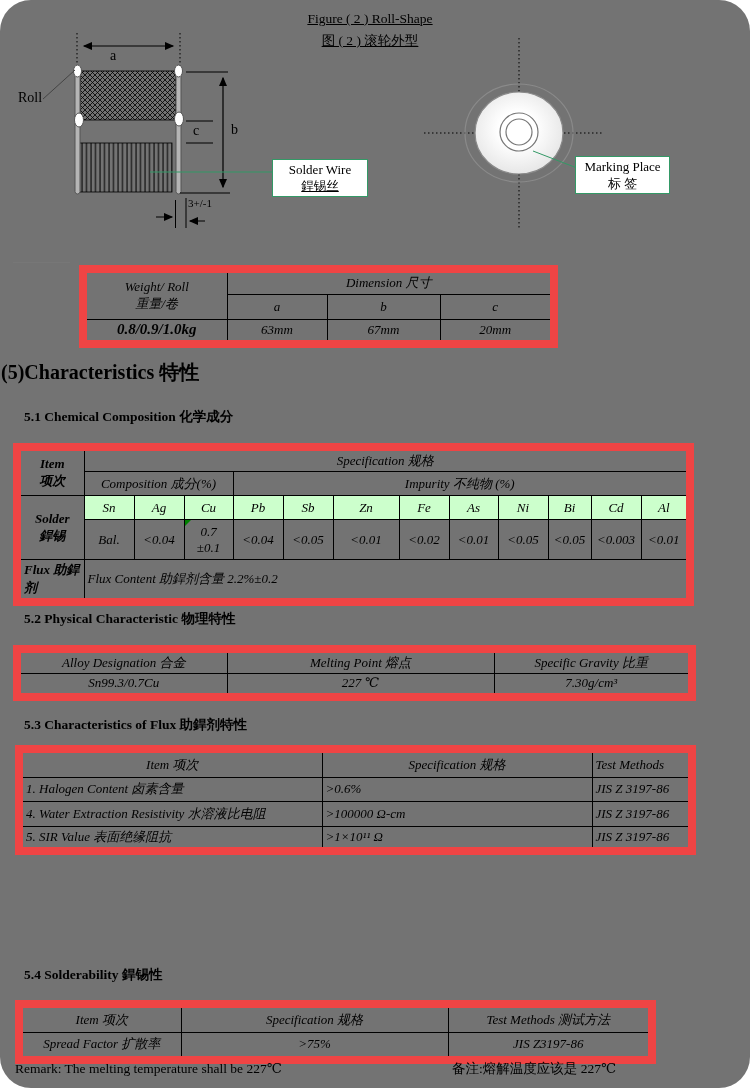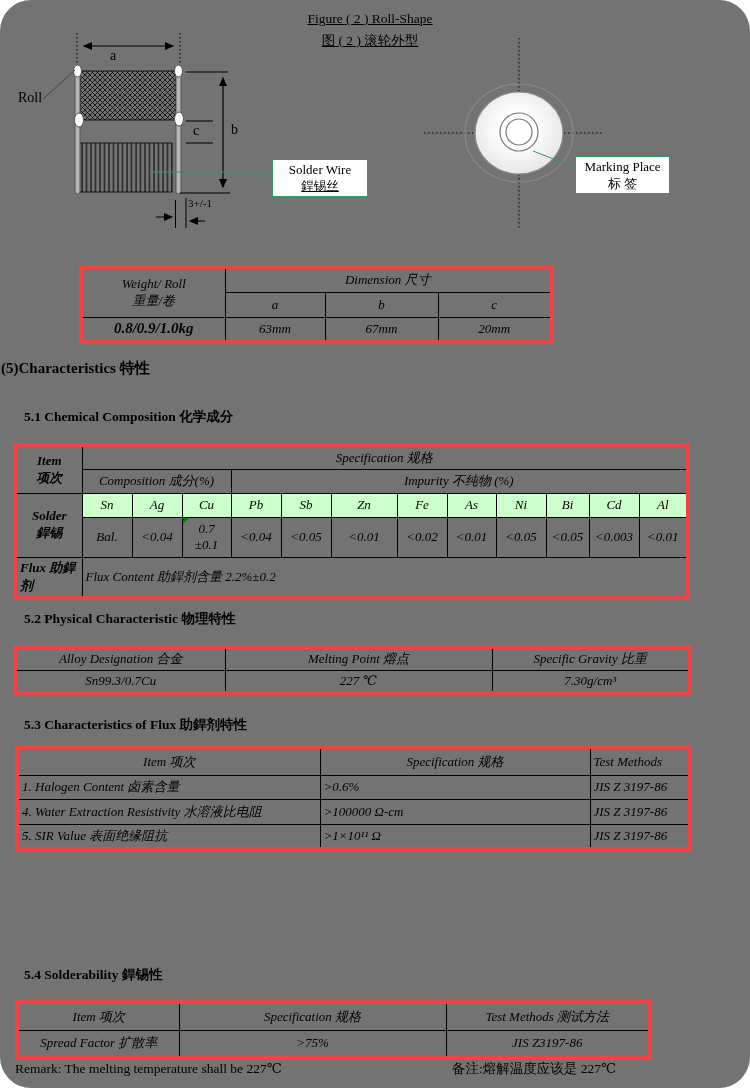--- a/index.html
+++ b/index.html
@@ -11,34 +11,34 @@
                font-size: 13.5px; line-height: 22px; }
   .fig-title div { text-decoration: underline; }
   .abs-label { position: absolute; font-size: 14px; }
   .callout { position: absolute; border: 1px solid #339966; background: #fff; text-align: center;
              font-size: 13px; line-height: 17px; padding-top: 1px; }
   .callout .zh-u { text-decoration: underline; font-size: 12.5px; }
 
   
   table { border-collapse: collapse; table-layout: fixed; font-size: 13px; font-style: italic; }
   td { border: 1px solid #000; text-align: center; padding: 1px 3px; overflow: hidden; }
-  .outer { border: 4px solid #ef4444; padding-left: 22px; }
+  .outer { border: 8px solid #ef4444; padding-left: 22px; }
   .bi { font-weight: bold; }
   .pre { white-space: pre-line; }
   .left { text-align: left; }
 
   .stray-hline { position: absolute; left: 13px; top: 262px; width: 57px; height: 1px; background: #777; }
 
   
   .weight-table { position: absolute; left: 79px; top: 265px; width: 471px; }
   .weight-table td { height: 25px; }
   .weight-table .wval { font-size: 15px; font-weight: bold; }
 
   
-  .h-main { position: absolute; left: 1px; top: 359px; font-size: 15px; font-weight: bold; font-family: "Liberation Serif", serif; }
+  .h-main { position: absolute; left: 1px; top: 359px; font-size: 20px; font-weight: bold; font-family: "Liberation Serif", serif; }
   .h-sub { position: absolute; font-size: 13.5px; font-weight: bold; }
 
   
   .chem-table { position: absolute; left: 13px; top: 443px; width: 675px; }
   .chem-table td { height: 24px; }
   .chem-table .el { background: #ccffcc; }
   .chem-table .vals td { height: 40px; }
   .cu-cell { position: relative; }
   .corner-tri { position: absolute; left: 0; top: 0; width: 0; height: 0;
                 border-top: 6px solid #008000; border-right: 6px solid transparent; }

